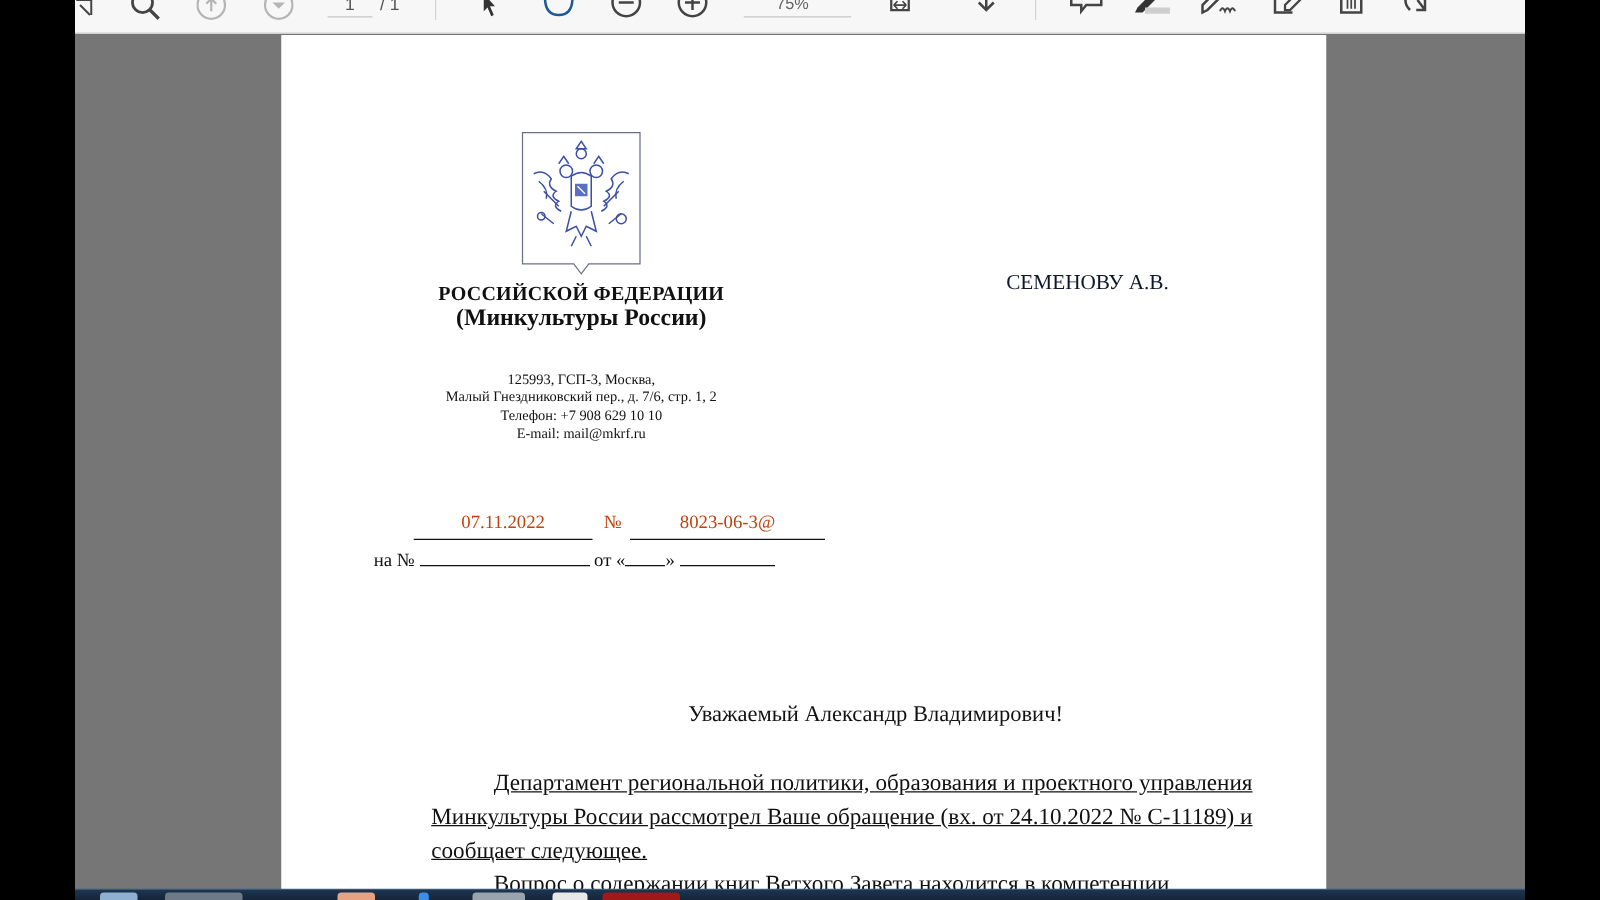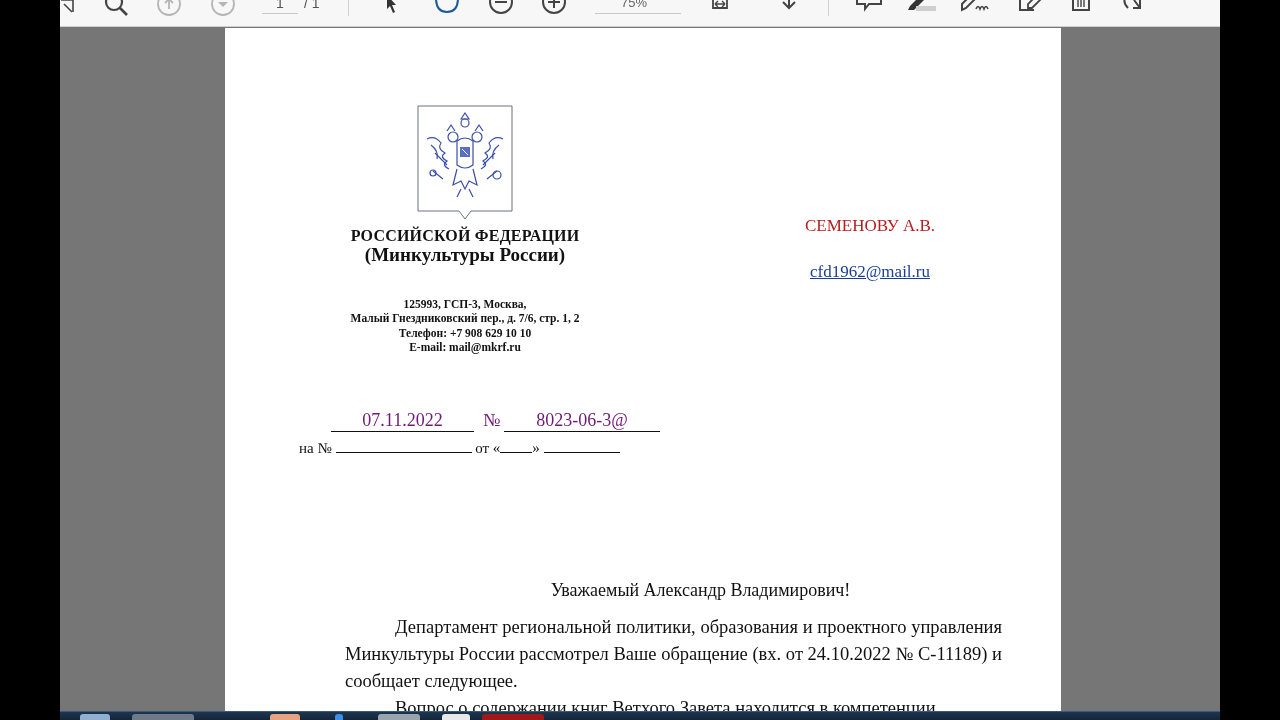--- a/index.html
+++ b/index.html
@@ -15,39 +15,39 @@
   .page-input { position: absolute; top: -6px; left: 202px; width: 36px; height: 20px; border-bottom: 1px solid #c8c8c8; font-family: "Liberation Sans", sans-serif; font-size: 14px; color: #555; text-align: center; line-height: 18px; }
   .page-total { position: absolute; top: -6px; left: 244px; font-family: "Liberation Sans", sans-serif; font-size: 14px; color: #555; line-height: 18px; }
   .zoom-input { position: absolute; top: -6px; left: 535px; width: 86px; height: 20px; border-bottom: 1px solid #c8c8c8; font-family: "Liberation Sans", sans-serif; font-size: 13px; color: #666; line-height: 18px; padding-left: 26px; }
 
   .page { position: absolute; left: 165px; top: 28px; width: 836px; height: 700px; background: #fff; }
 
   .emblem { position: absolute; left: 192px; top: 77px; width: 96px; height: 116px; }
   .ministry { position: absolute; left: 100px; top: 198px; width: 280px; text-align: center; font-weight: bold; color: #111; }
   .ministry .l1, .ministry .l2 { font-size: 16px; line-height: 19px; letter-spacing: 0.2px; }
   .ministry .l3 { font-size: 19px; line-height: 20px; }
-  .address { position: absolute; left: 100px; top: 269px; width: 280px; text-align: center; font-weight: bold; color: #111; font-size: 11.5px; line-height: 14.3px; }
-
-  .recipient { position: absolute; left: 520px; top: 188px; width: 250px; text-align: center; font-size: 17px; color: #b91c1c; }
+  .address { position: absolute; left: 100px; top: 269px; width: 280px; text-align: center; font-weight: normal; color: #111; font-size: 11.5px; line-height: 14.3px; }
+
+  .recipient { position: absolute; left: 520px; top: 188px; width: 250px; text-align: center; font-size: 17px; color: #0f172a; }
   .email-link { position: absolute; left: 520px; top: 234px; width: 250px; text-align: center; font-size: 17px; color: #1a3e96; text-decoration: underline; }
 
-  .reg-line { position: absolute; left: 106px; top: 382px; width: 330px; height: 24px; font-size: 18px; color: #701a75; }
+  .reg-line { position: absolute; left: 106px; top: 382px; width: 330px; height: 24px; font-size: 15px; color: #c2410c; }
   .reg-line .u { position: absolute; top: 0; border-bottom: 1px solid #111; height: 22px; text-align: center; }
   .reg-line .date { left: 0; width: 143px; }
   .reg-line .numsym { left: 152px; top: 0; position: absolute; }
   .reg-line .num { left: 173px; width: 156px; }
 
   .ref-line { position: absolute; left: 74px; top: 411px; font-size: 15px; color: #111; white-space: nowrap; text-align: center; }
   .ref-line .blank { display: inline-block; border-bottom: 1px solid #111; height: 14px; vertical-align: baseline; }
 
-  .salutation { position: absolute; left: 0; top: 552px; width: 836px; text-align: center; font-size: 18px; color: #111; padding-left: 115px; }
+  .salutation { position: absolute; left: 0; top: 533px; width: 836px; text-align: center; font-size: 18px; color: #111; padding-left: 115px; }
 
   .body-text { position: absolute; left: 120px; top: 586px; width: 657px; font-size: 18.5px; line-height: 27px; color: #111; text-align: justify; }
   .body-text p { text-indent: 50px; margin-bottom: 0; }
-  .body-text p.first { text-align-last: left; }
+  .body-text p.first { text-align-last: left; text-decoration: underline; }
 
   .taskbar { position: absolute; left: 60px; top: 711px; width: 1160px; height: 9px; background: linear-gradient(#1d3550, #142539); border-top: 1px solid #3a5878; overflow: hidden; }
   .tk { position: absolute; top: 2px; height: 10px; border-radius: 3px; }
 </style>
 </head>
 <body>
 
 <div class="app">
 
   <div class="toolbar">
@@ -186,21 +186,20 @@
     </div>
 
     <div class="address">
       <div>125993, ГСП-3, Москва,</div>
       <div>Малый Гнездниковский пер., д. 7/6, стр. 1, 2</div>
       <div>Телефон: +7 908 629 10 10</div>
       <div>E-mail: mail@mkrf.ru</div>
     </div>
 
     <div class="recipient">СЕМЕНОВУ А.В.</div>
-    <a class="email-link">cfd1962@mail.ru</a>
 
     <div class="reg-line">
       <span class="u date">07.11.2022</span>
       <span class="numsym">№</span>
       <span class="u num">8023-06-3@</span>
     </div>
 
     <div class="ref-line">
       <span>на №</span>
       <span class="blank" style="width:136px;"></span>

